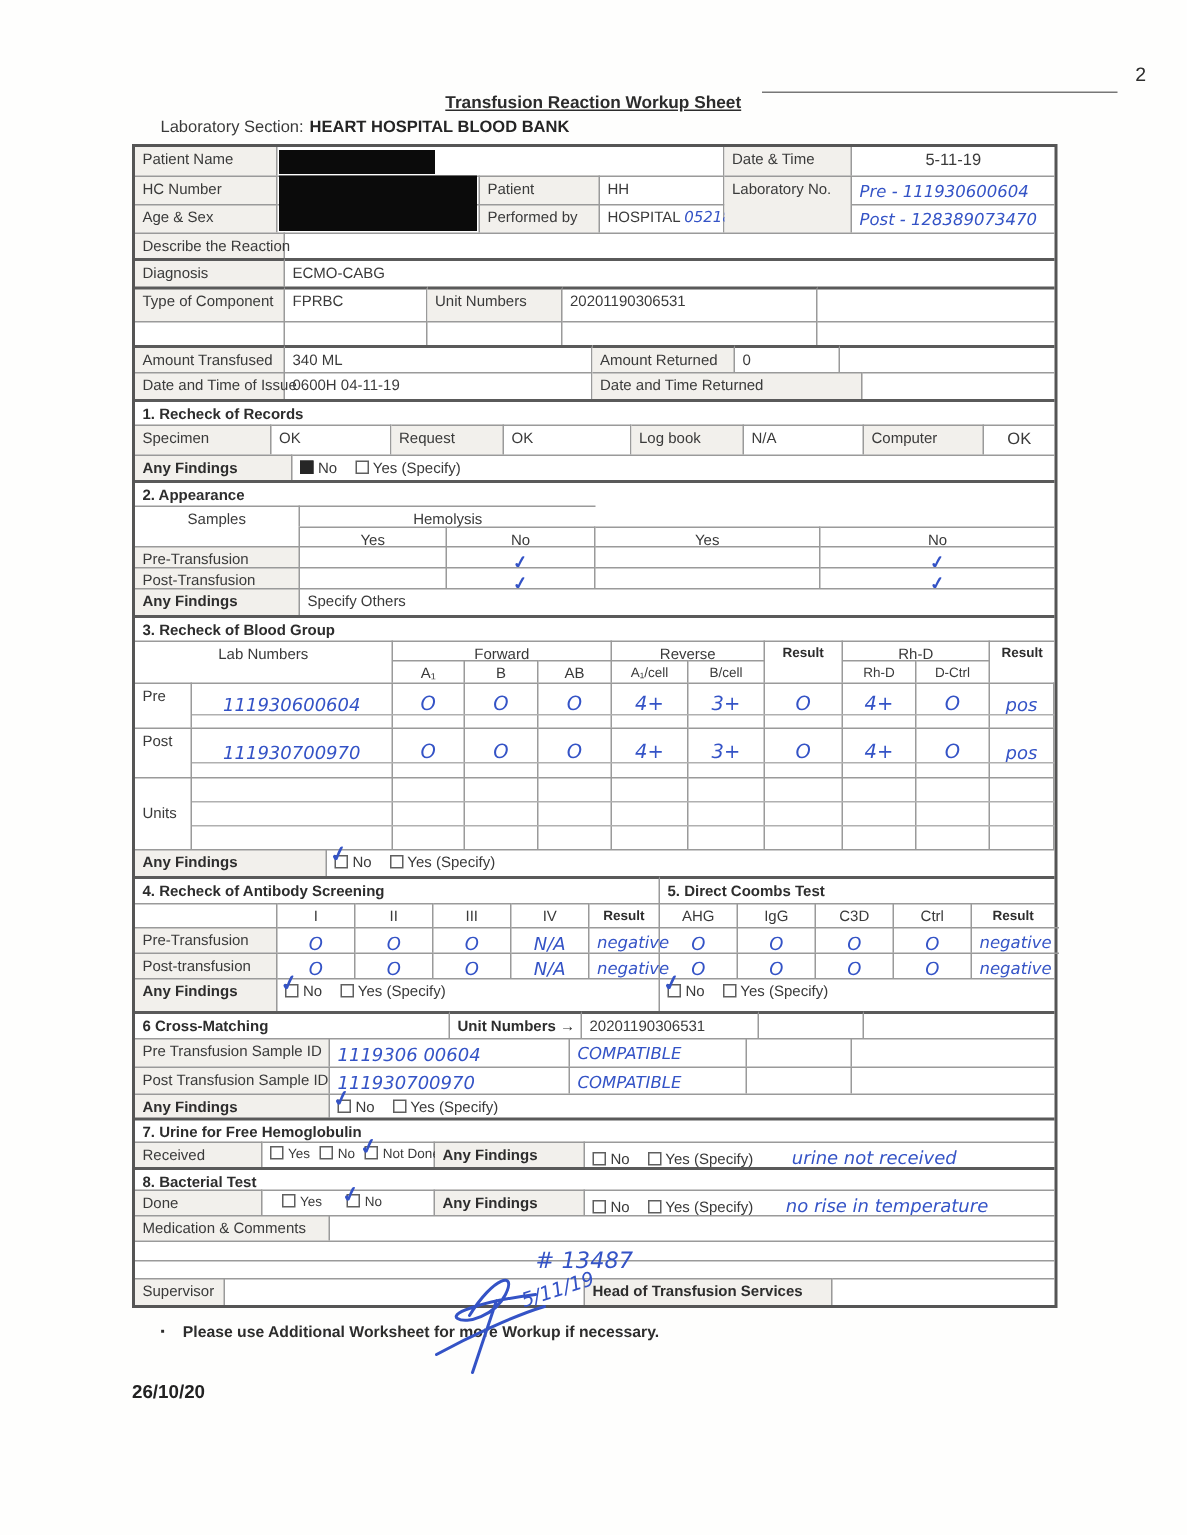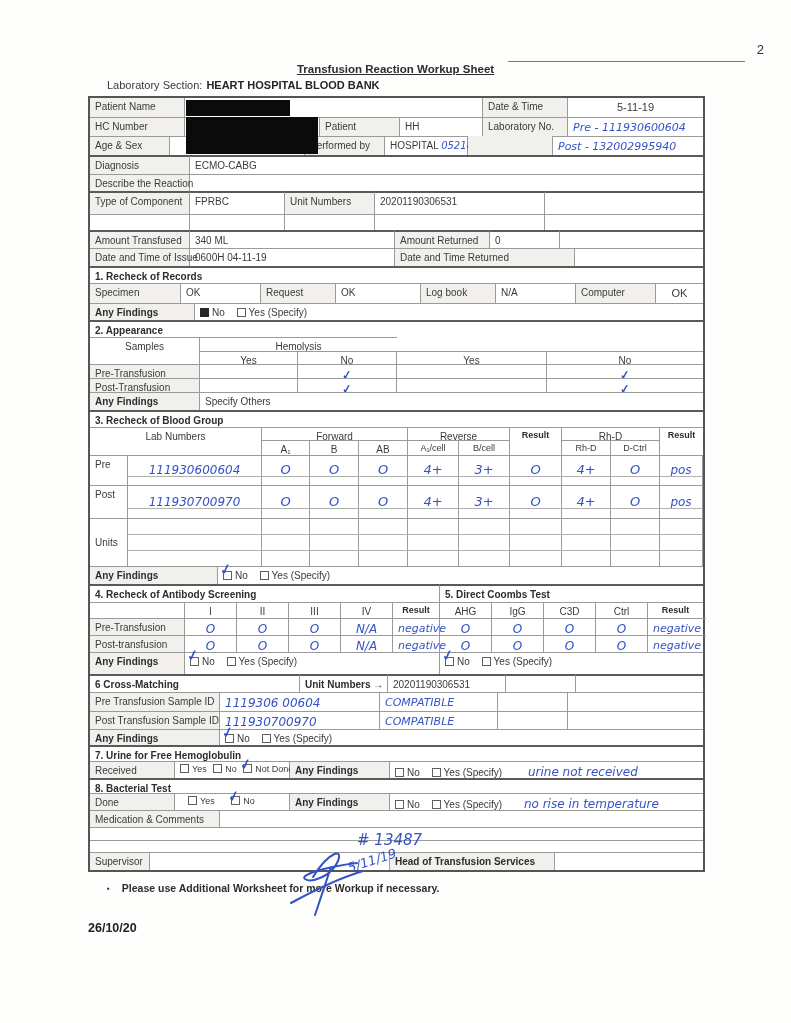--- a/index.html
+++ b/index.html
@@ -61,35 +61,35 @@
     </div>
     <div class="r h19">
       <div class="c lab" style="width:95px">HC Number</div>
       <div class="c" style="width:135px"></div>
       <div class="c lab" style="width:80px">Patient</div>
       <div class="c" style="width:83px">HH</div>
       <div class="c lab" style="width:85px">Laboratory No.</div>
       <div class="c fx pen p11">Pre - 111930600604</div>
     </div>
     <div class="r h19">
-      <div class="c lab" style="width:80px">Age &amp; Sex</div>
+      <div class="c lab" style="width:95px">Age &amp; Sex</div>
       <div class="c" style="width:135px"></div>
       <div class="c lab" style="width:80px">Performed by</div>
       <div class="c" style="width:83px"><span>HOSPITAL</span> <span class="pen">052182</span></div>
       <div class="c lab nt" style="width:85px"></div>
-      <div class="c fx pen p11">Post - 132002995940</div>
-    </div>
-
+      <div class="c fx pen p11">Post - 128389073470</div>
+    </div>
+
+    <div class="r h17">
+      <div class="c lab" style="width:100px">Describe the Reaction</div>
+      <div class="c fx"></div>
+    </div>
     <div class="r st h19">
       <div class="c lab" style="width:100px">Diagnosis</div>
       <div class="c fx">ECMO-CABG</div>
-    </div>
-    <div class="r h17">
-      <div class="c lab" style="width:100px">Describe the Reaction</div>
-      <div class="c fx"></div>
     </div>
     <div class="r st h23">
       <div class="c lab" style="width:100px">Type of Component</div>
       <div class="c" style="width:95px">FPRBC</div>
       <div class="c lab" style="width:90px">Unit Numbers</div>
       <div class="c" style="width:170px">20201190306531</div>
       <div class="c fx"></div>
     </div>
     <div class="r h16">
       <div class="c" style="width:100px"></div>

